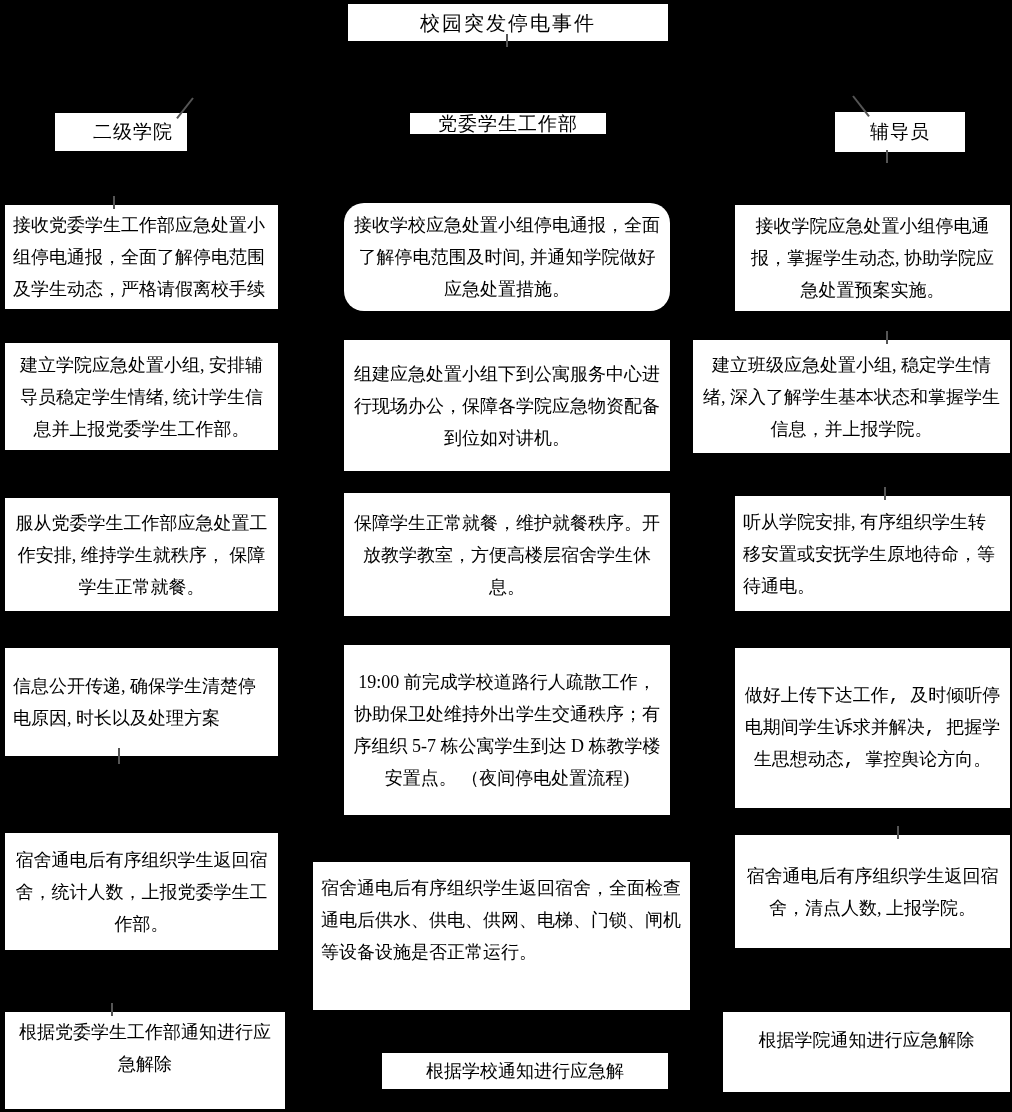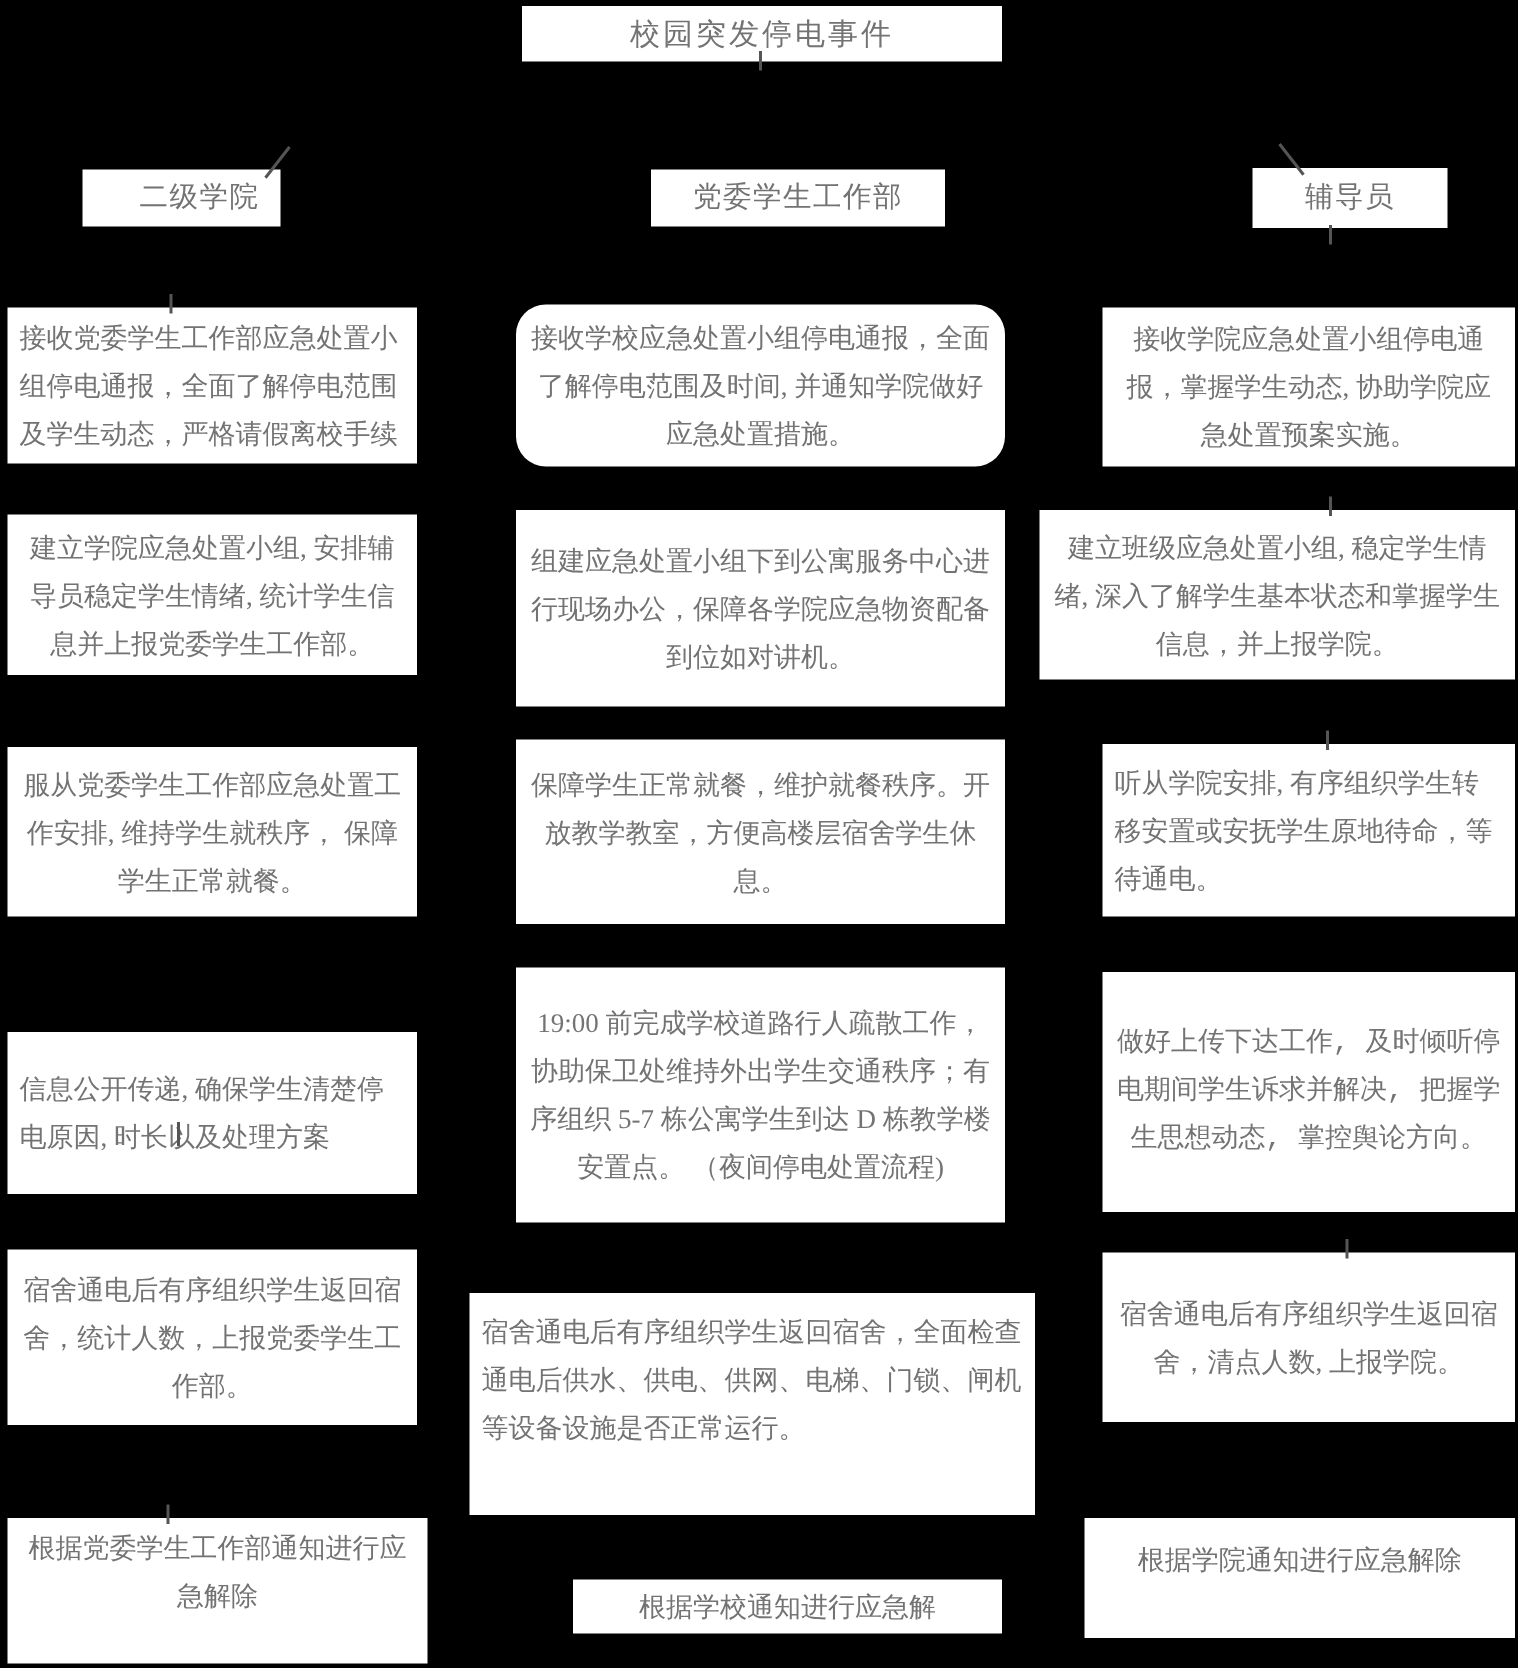--- a/index.html
+++ b/index.html
@@ -17,21 +17,21 @@
     position: absolute;
     left: 0; top: 0;
     width: 1012px;
     height: 1112px;
     background: #000;
     overflow: hidden;
   }
   .box {
     position: absolute;
     background: #ffffff;
-    color: #737373;
+    color: #000000;
     font-size: 18px;
     line-height: 32px;
     text-align: center;
     padding: 3px 8px;
     box-sizing: border-box;
     overflow: hidden;
     display: flex;
     align-items: center;
     justify-content: center;
     z-index: 1;
@@ -43,27 +43,27 @@
     font-size: 20px;
     letter-spacing: 2px;
   }
   .hdr {
     font-size: 19px;
     letter-spacing: 1px;
   }
   
   #title { left: 348px; top: 4px;    width: 320px; height: 37px; }
   #h1    { left: 55px;  top: 113px;  width: 132px; height: 38px; padding-left: 32px; }
-  #h2    { left: 410px; top: 113px;  width: 196px; height: 38px; margin-left: 24px; }
+  #h2    { left: 410px; top: 113px;  width: 196px; height: 21px; }
   #h3    { left: 835px; top: 112px;  width: 130px; height: 40px; }
 
   #l1 { left: 5px; top: 205px;  width: 273px; height: 104px; }
   #l2 { left: 5px; top: 343px;  width: 273px; height: 107px; }
   #l3 { left: 5px; top: 498px;  width: 273px; height: 113px; }
-  #l4 { left: 5px; top: 648px;  width: 273px; height: 108px; margin-top: 40px; }
+  #l4 { left: 5px; top: 648px;  width: 273px; height: 108px; }
   #l5 { left: 5px; top: 833px;  width: 273px; height: 117px; }
   #l6 { left: 5px; top: 1012px; width: 280px; height: 97px; padding-top: 4px; }
 
   #m1 { left: 344px; top: 203px;  width: 326px; height: 108px; border-radius: 20px; }
   #m2 { left: 344px; top: 340px;  width: 326px; height: 131px; }
   #m3 { left: 344px; top: 493px;  width: 326px; height: 123px; }
   #m4 { left: 344px; top: 645px;  width: 326px; height: 170px; }
   #m5 { left: 313px; top: 862px;  width: 377px; height: 148px; padding-top: 10px; }
   #m6 { left: 382px; top: 1053px; width: 286px; height: 36px; }
 

